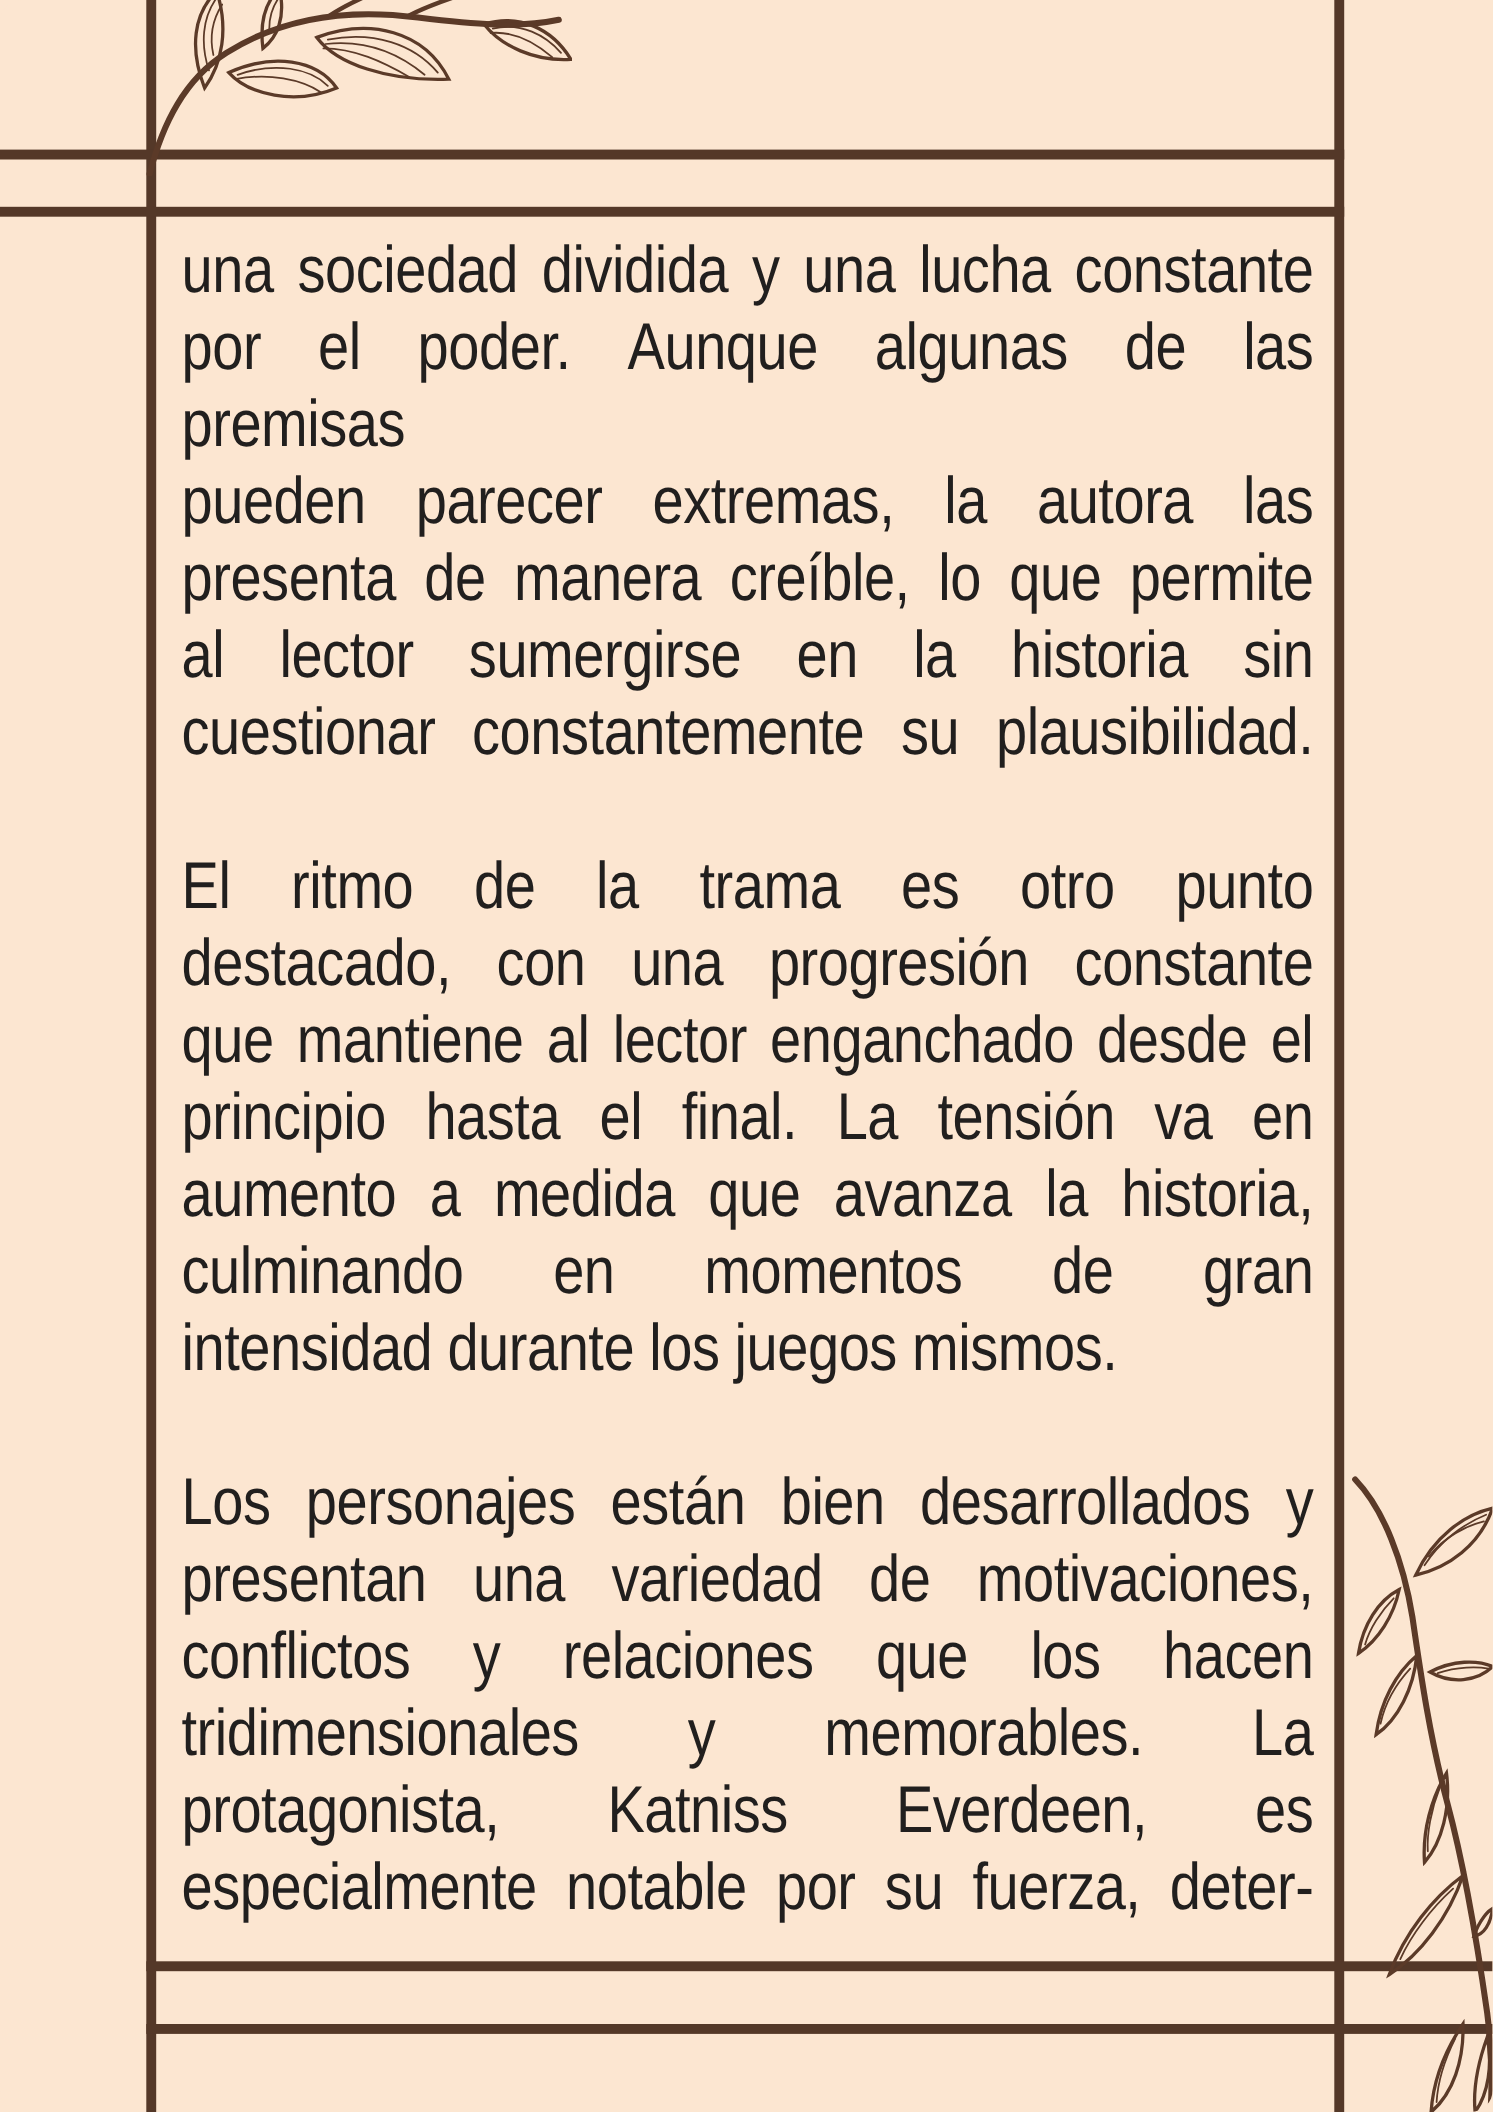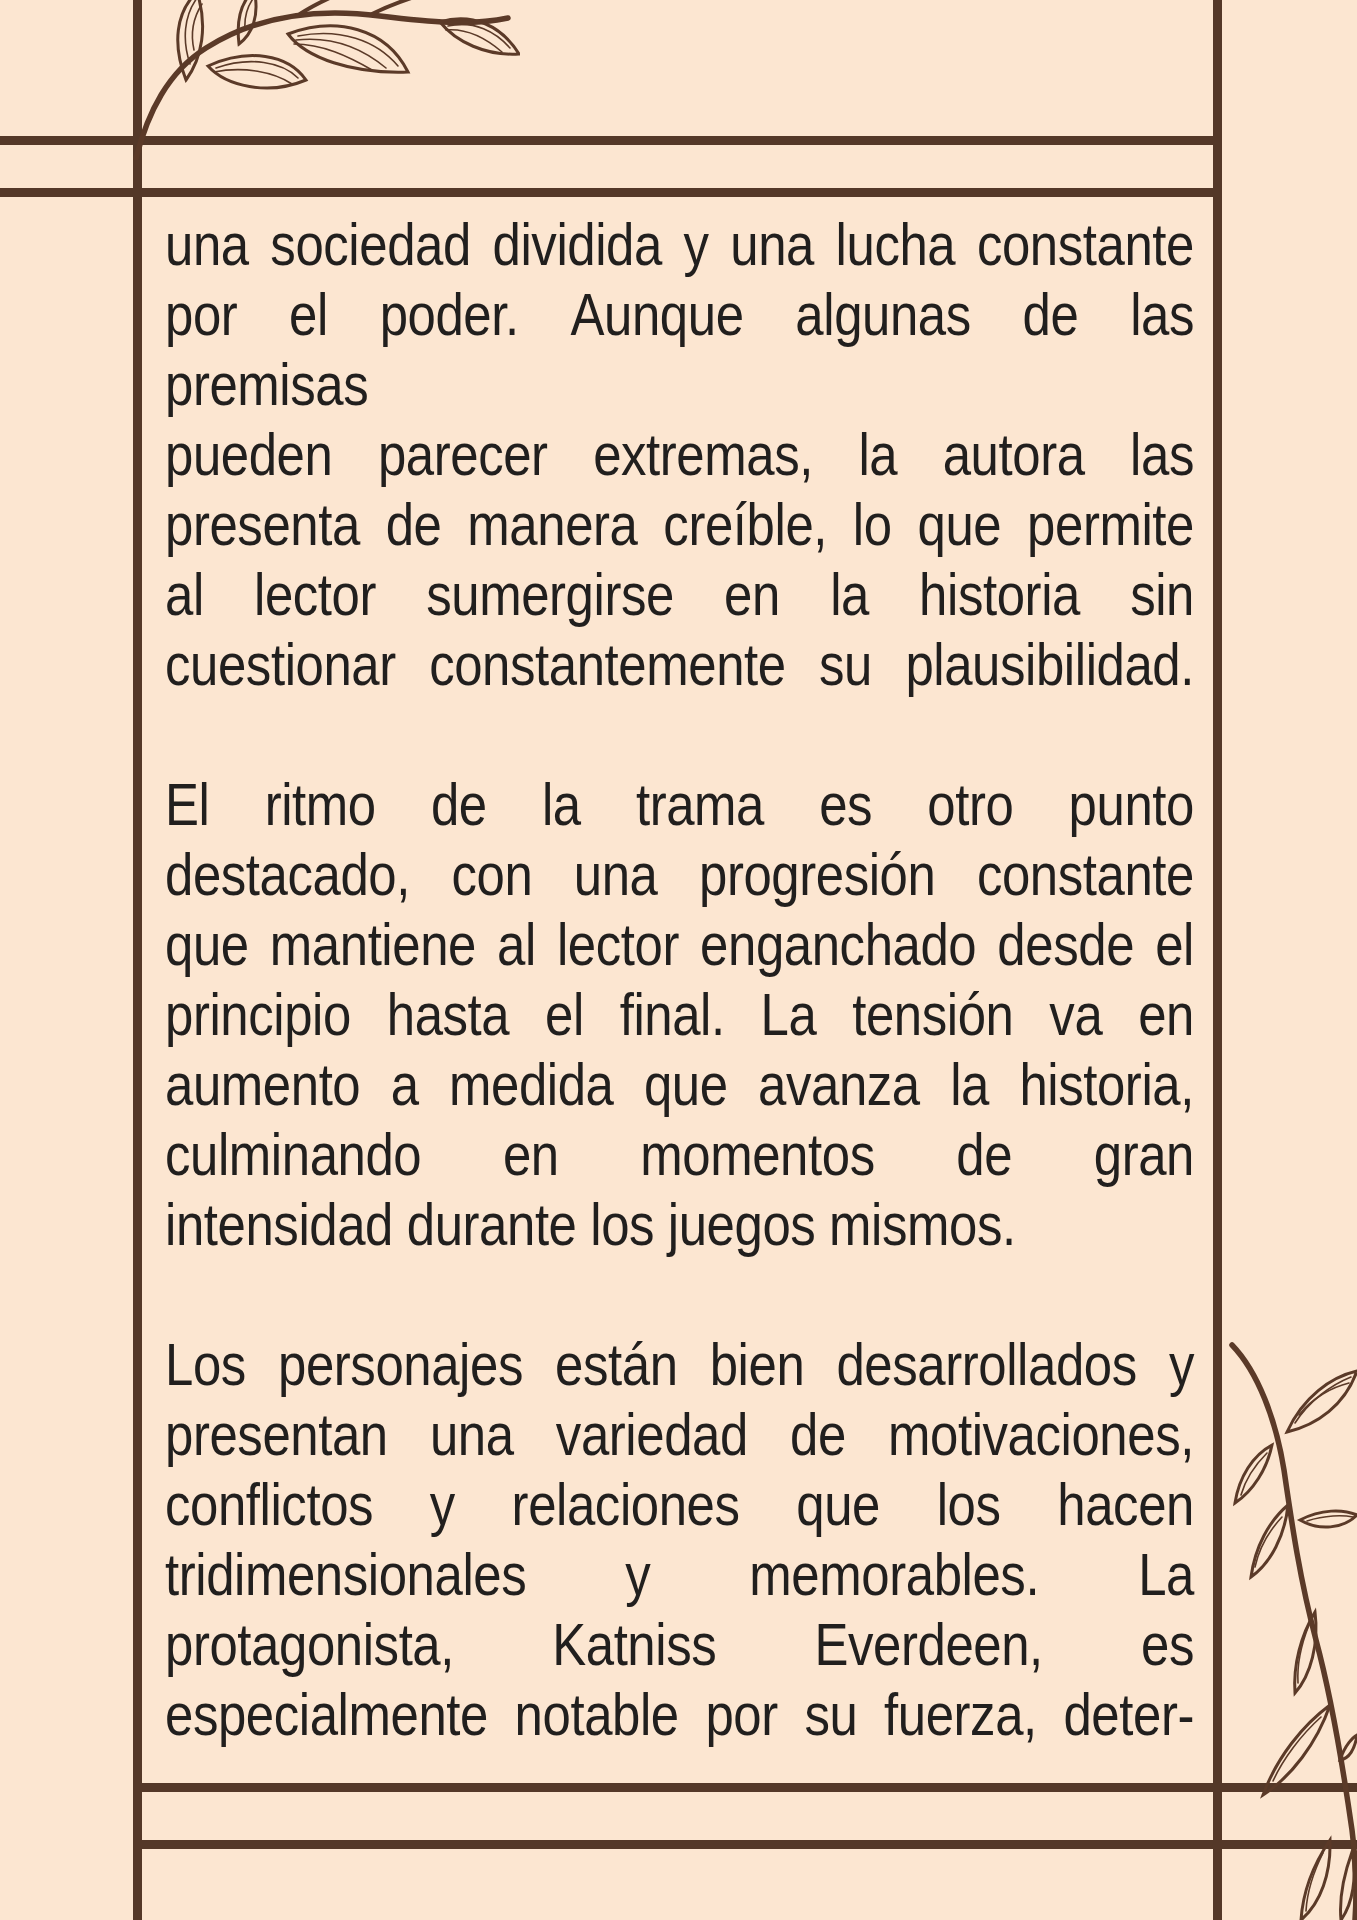--- a/index.html
+++ b/index.html
@@ -2,20 +2,21 @@
 <html><head>
 <meta charset="utf-8">
 <style>
   html,body{margin:0;padding:0;background:#fce6d1;}
   .page{
     position:relative;
     width:1357px;height:1920px;
     background:#fce6d1;
     overflow:hidden;
     font-family:"Liberation Sans", sans-serif;
+    border-radius:20px;
   }
   
   .vline,.hline{position:absolute;background:#543828;}
   .vline{width:9px;top:0;height:1920px;}
   .vline.left{left:133px;}
   .vline.right{left:1213px;}
   .hline{height:9px;}
   .hline.top1{top:136px;left:0;width:1222px;}
   .hline.top2{top:188px;left:0;width:1222px;}
   .hline.bot1{top:1783px;left:133px;width:1224px;}

